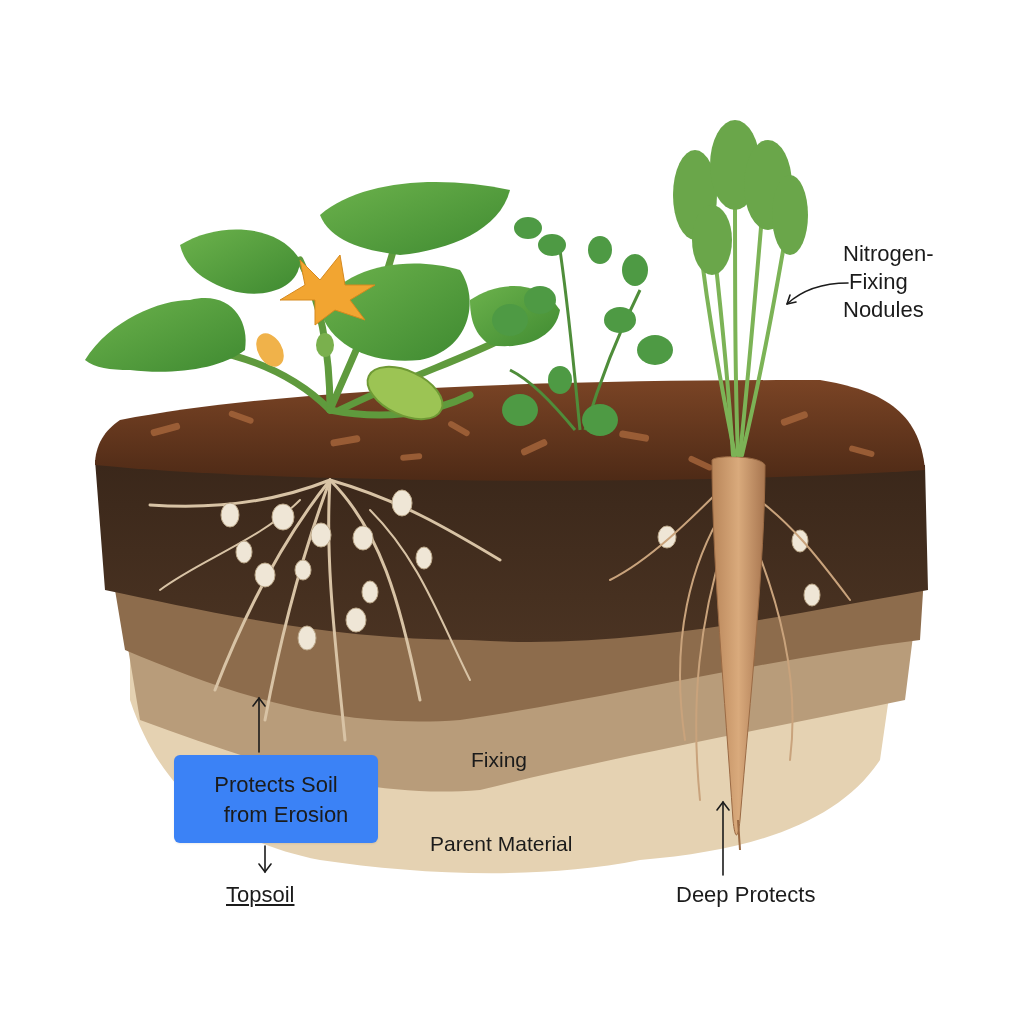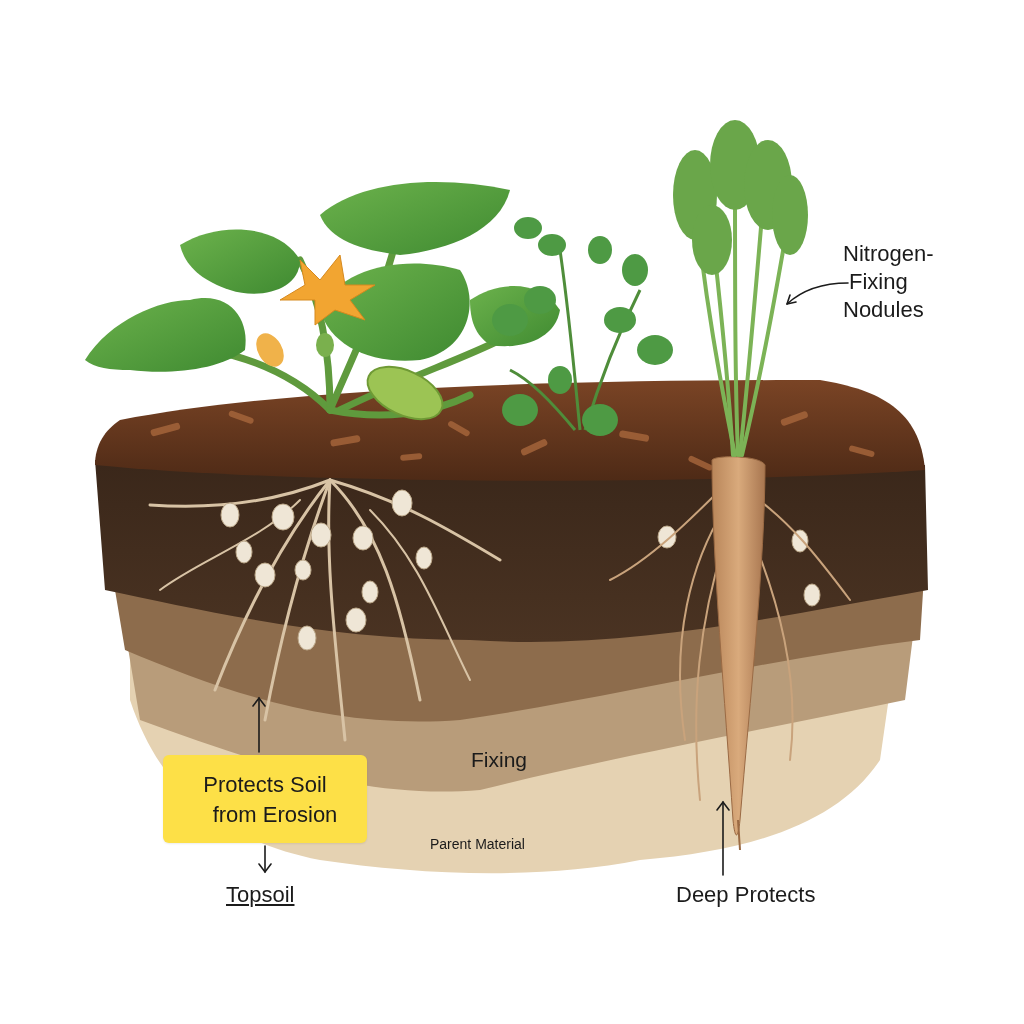--- a/index.html
+++ b/index.html
@@ -1,21 +1,21 @@
 <!DOCTYPE html>
 <html><head>
 <meta charset="utf-8">
 <style>
   html, body { margin:0; padding:0; background:#ffffff; }
   body { width:1024px; height:1024px; position:relative; overflow:hidden;
          font-family:"Liberation Sans", "DejaVu Sans", sans-serif; }
   #scene { position:absolute; left:0; top:0; width:1024px; height:1024px;border-radius:19px; }
   .label { position:absolute; color:#1b1b1b; font-size:22px; line-height:26px; white-space:nowrap; }
-  .callout-box { position:absolute; left:163px; top:755px; width:204px; height:88px;
-                 background:#fde047; border-radius:6px; box-shadow:0 1px 2px rgba(0,0,0,0.08); }
+  .callout-box { position:absolute; left:174px; top:755px; width:204px; height:88px;
+                 background:#3b82f6; border-radius:6px; box-shadow:0 1px 2px rgba(0,0,0,0.08); }
   .callout-text { position:absolute; left:0; width:204px; text-align:center; font-size:22px;
                   line-height:28px; color:#1b1b1b; }
 </style>
 </head>
 <body>
 
 <div id="scene">
 <svg width="1024" height="1024" viewBox="0 0 1024 1024">
   <defs>
     <linearGradient id="mulchG" x1="0" y1="0" x2="0" y2="1">
@@ -185,16 +185,16 @@
 
 <div class="callout-box">
   <div class="callout-text" style="top:16px;">Protects Soil</div>
   <div class="callout-text" style="top:46px;padding-left:10px;">from Erosion</div>
 </div>
 
 <div class="label" style="left:226px; top:882px;text-decoration:underline;">Topsoil</div>
 
 <div class="label" style="left:471px; top:747px; font-size:21px;">Fixing</div>
 
-<div class="label" style="left:430px; top:831px; font-size:14px;">Parent Material</div>
+<div class="label" style="left:430px; top:831px; font-size:21px;">Parent Material</div>
 
 <div class="label" style="left:676px; top:882px;">Deep Protects</div>
 </div>
 
 </body></html>

